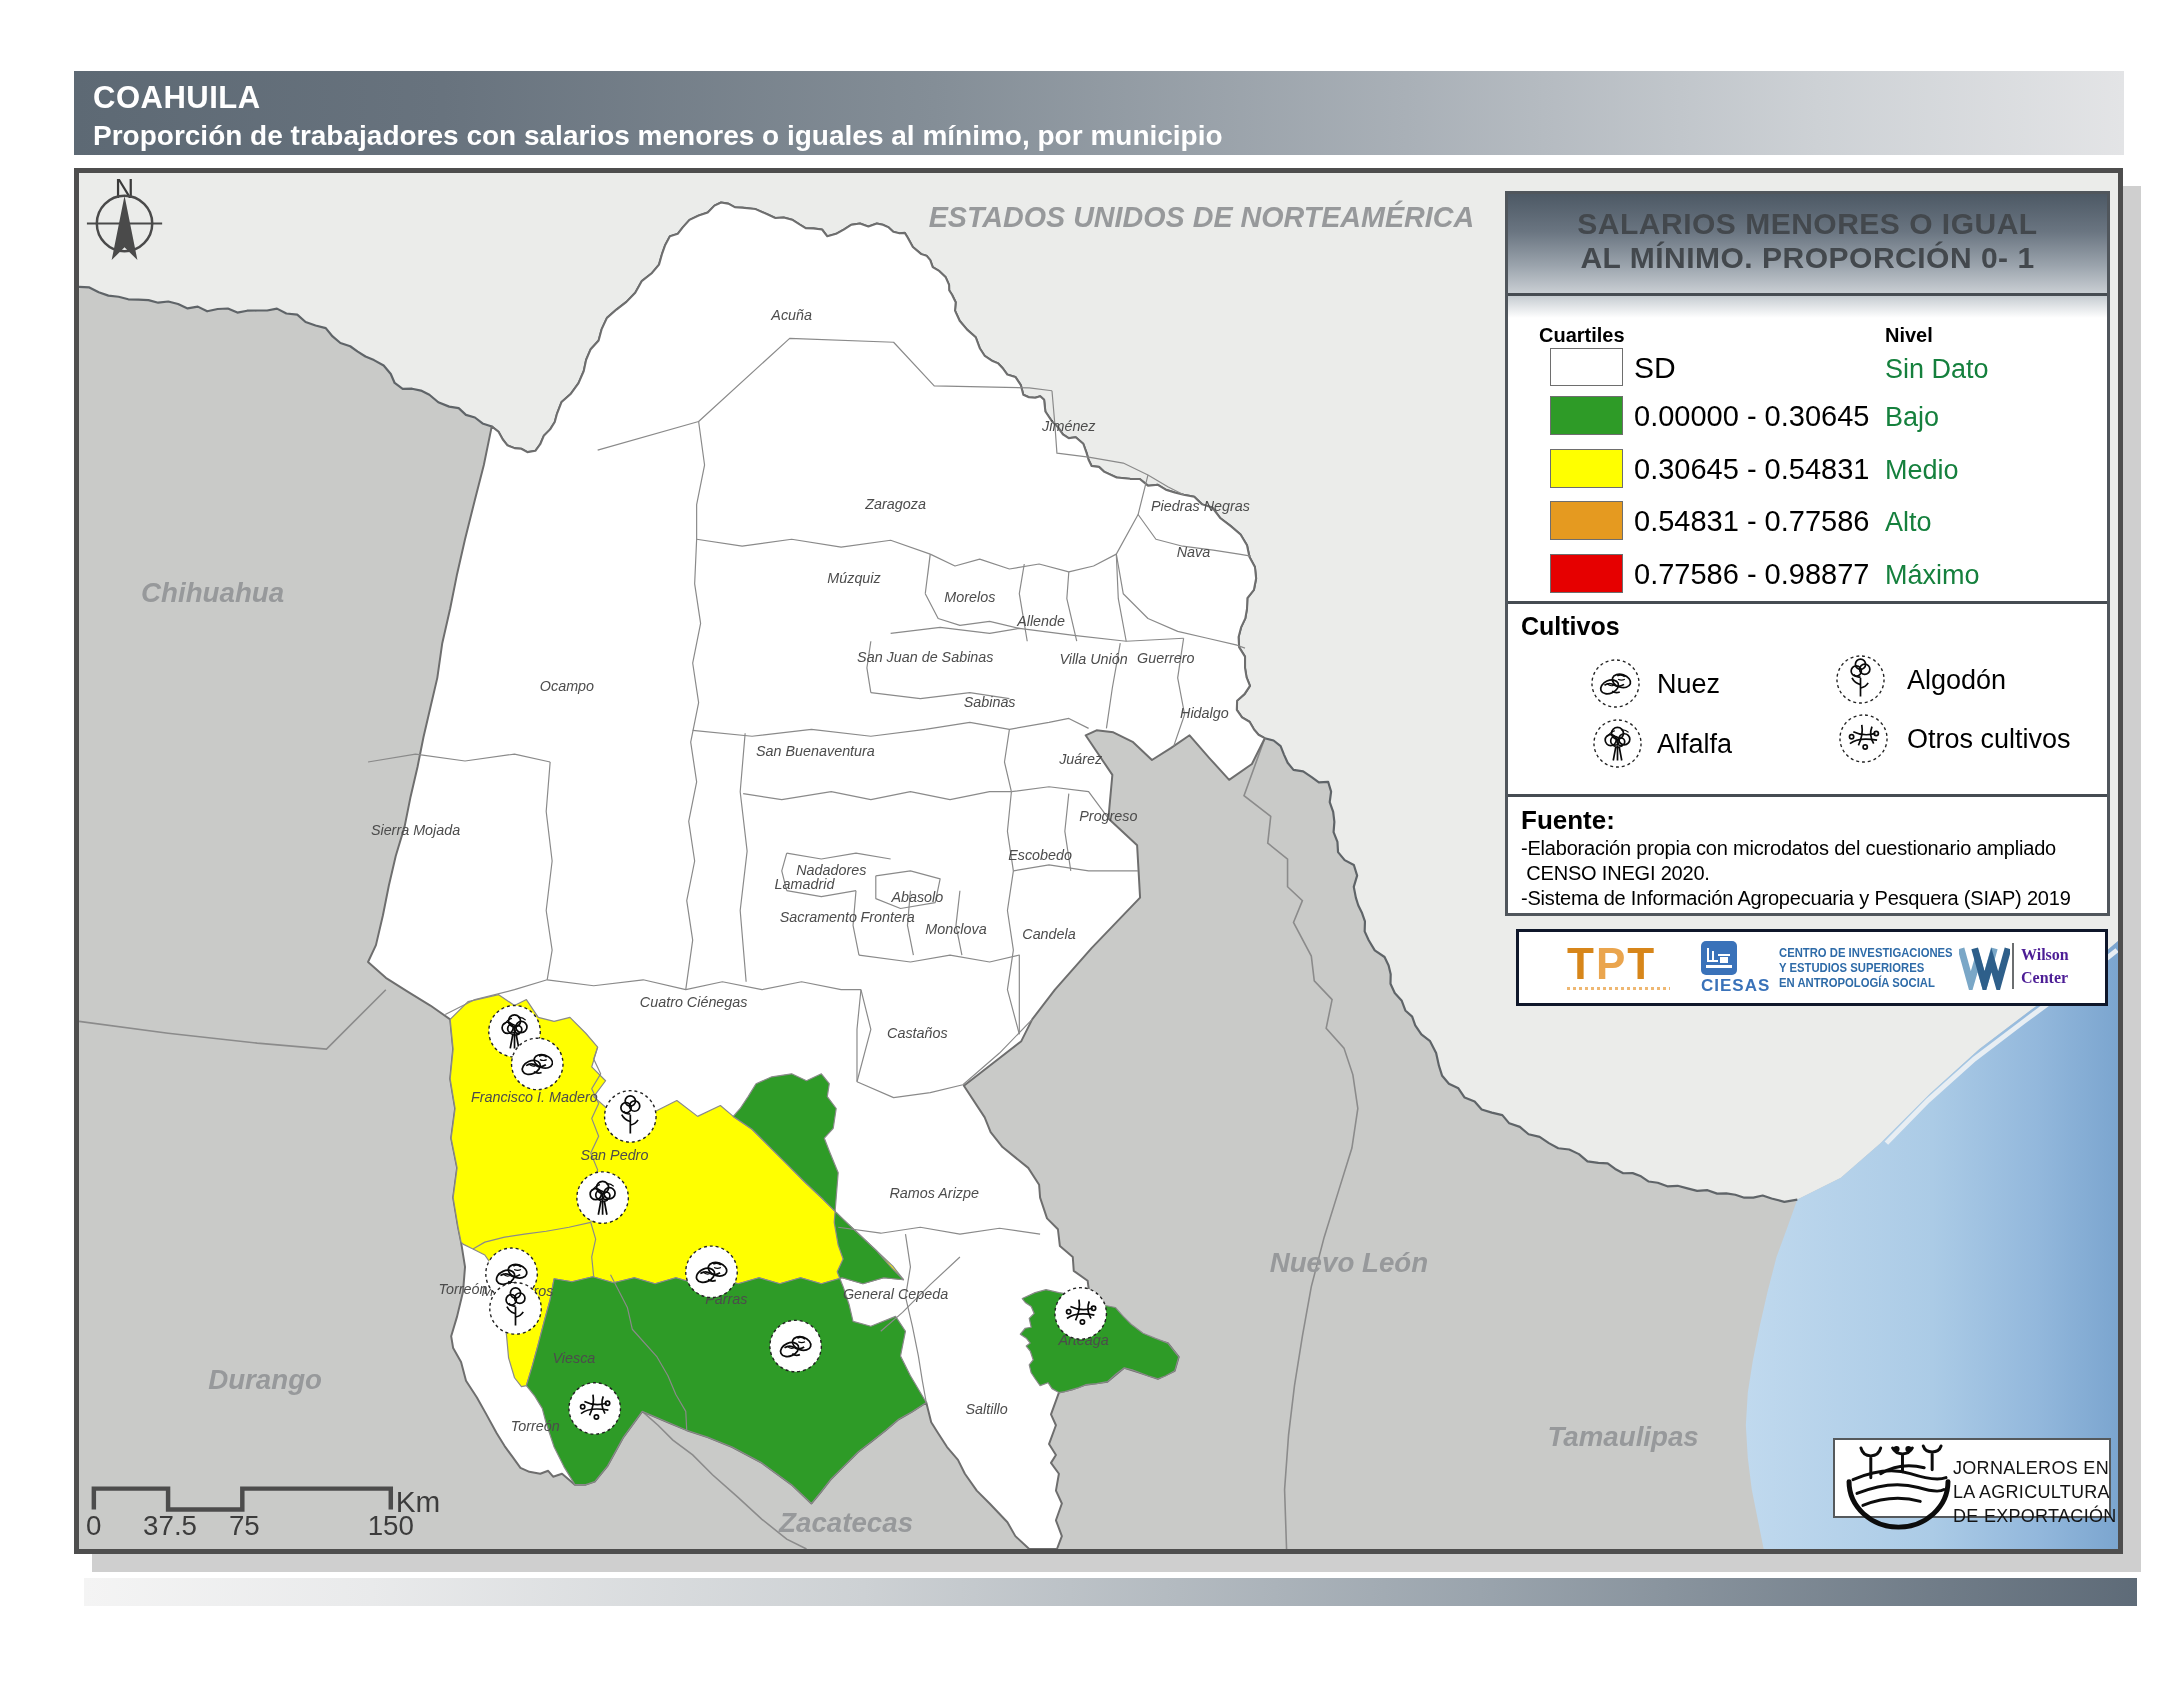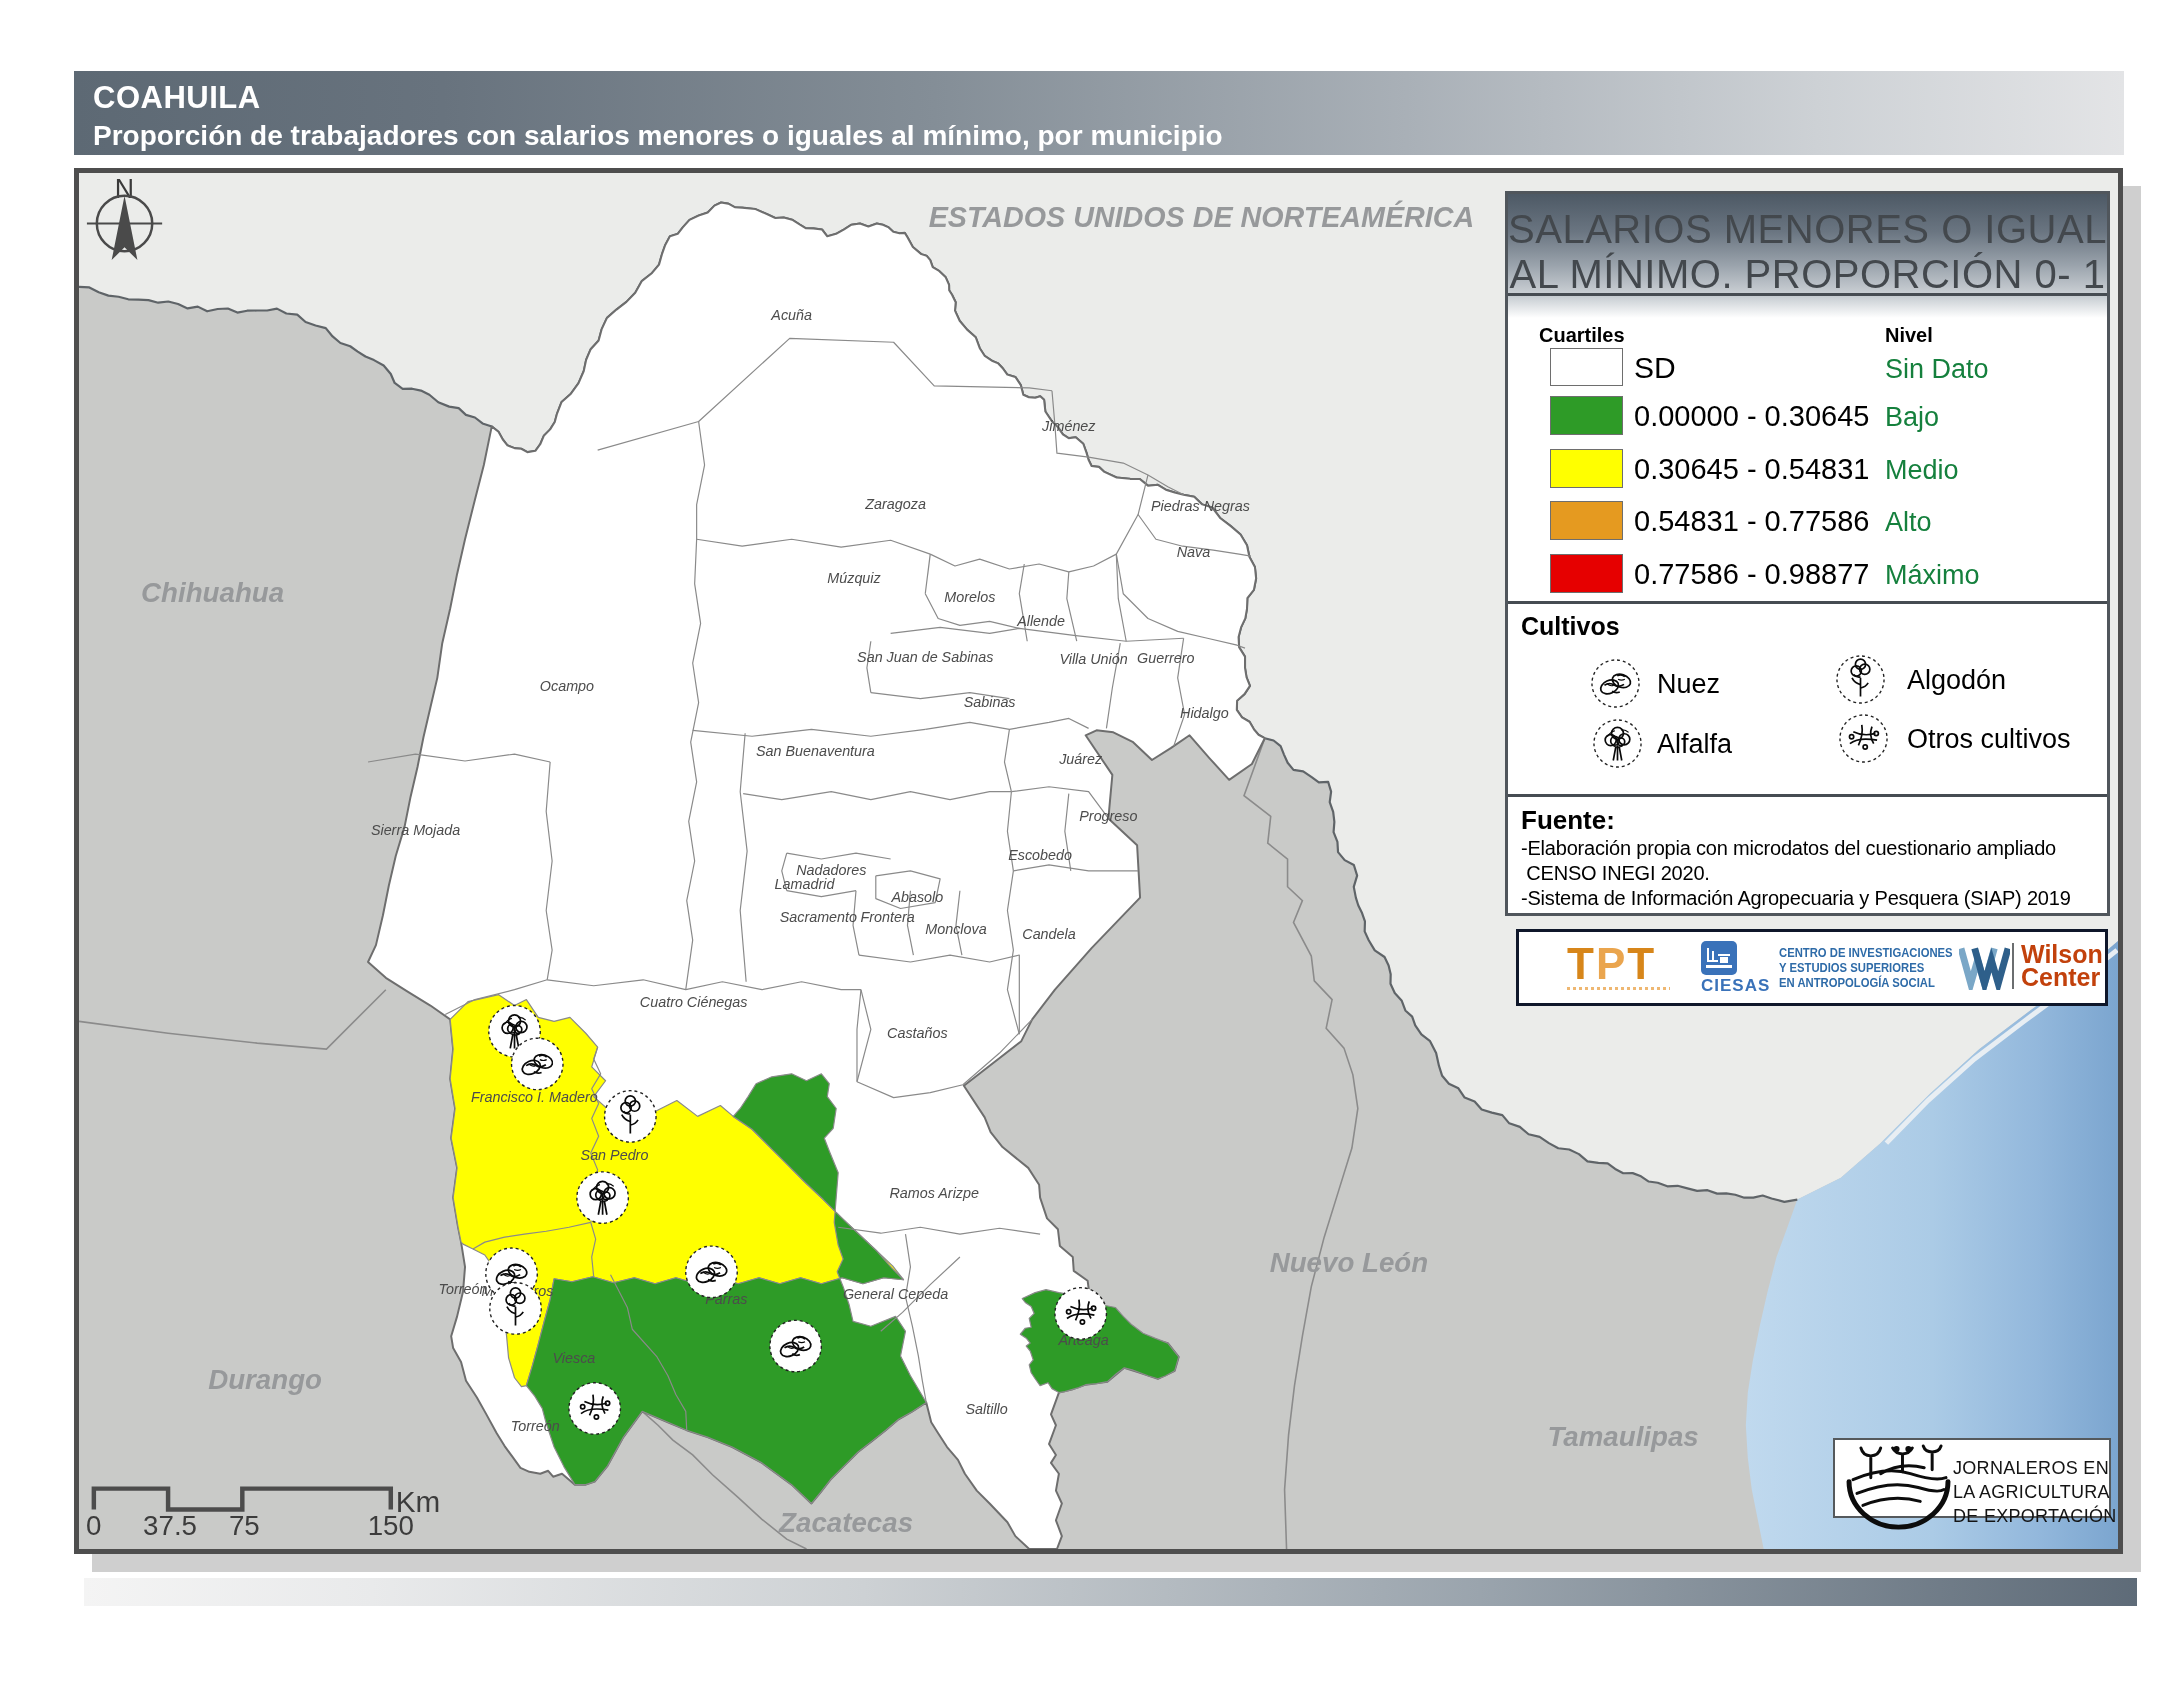--- a/index.html
+++ b/index.html
@@ -15,21 +15,21 @@
   .map-shadow{position:absolute;left:92px;top:186px;width:2049px;height:1386px;background:#cfcfcf;}
   .map-frame{position:absolute;left:74px;top:168px;width:2049px;height:1386px;
     border:5px solid #4e4e4e;box-sizing:border-box;background:#c9cac8;}
   .map-frame svg.basemap{position:absolute;left:0;top:0;width:100%;height:100%;}
   
   .legend{position:absolute;left:1426px;top:18px;width:605px;height:725px;background:#ffffff;
     border:3px solid #50565c;box-sizing:border-box;overflow:hidden;}
   .legend-head{position:relative;height:99px;
     background:linear-gradient(180deg,#4d5965 0%,#6a7581 38%,#9aa3ac 72%,#c9ced3 100%);
     border-bottom:3px solid #464c52;text-align:center;}
-  .legend-head .lt{font-size:40px;font-weight:normal;color:#43484d;letter-spacing:0.5px;}
+  .legend-head .lt{font-size:30px;font-weight:bold;color:#43484d;letter-spacing:0.5px;}
   .legend-head .lt.l1{padding-top:13px;}
   .legend-fade{height:22px;background:linear-gradient(180deg,#c6ccd1,#ffffff);}
   .legend-cols{position:relative;height:283px;}
   .col-h{position:absolute;font-size:20px;font-weight:bold;color:#000;}
   .sw{position:absolute;left:42px;width:73px;height:40px;border:1px solid #6e6e6e;box-sizing:border-box;}
   .sw-label{position:absolute;left:126px;font-size:29px;color:#000;white-space:nowrap;}
   .sw-level{position:absolute;left:377px;font-size:27px;color:#15803d;white-space:nowrap;}
   .legend-sep{height:3px;background:#464c52;margin:0;}
   .cultivos{position:relative;height:190px;}
   .cultivos .ct{position:absolute;left:13px;top:8px;font-size:25px;font-weight:bold;color:#000;}
@@ -55,21 +55,21 @@
        linear-gradient(#fff,#fff) 1px 0/2px 14px no-repeat,
        linear-gradient(#fff,#fff) 6px 3px/2px 11px no-repeat,
        linear-gradient(#fff,#fff) 12px 6px/12px 2px no-repeat,
        linear-gradient(#fff,#fff) 14px 9px/8px 6px no-repeat;}
   .ciesas .cn{font-size:17px;font-weight:bold;color:#3a72b9;text-align:center;margin-top:1px;letter-spacing:1px;}
   .ciesas .ctext{margin-left:9px;color:#2e6ba8;font-weight:bold;font-size:12px;line-height:15px;
      font-family:"Liberation Sans", sans-serif;letter-spacing:0;padding-top:5px;transform:scaleX(.94);transform-origin:left;}
   .wilson{position:absolute;left:440px;top:10px;display:flex;align-items:center;}
   .wilson .wm{width:51px;height:48px;}
   .wilson .bar{width:2px;height:46px;background:#6b6e70;margin:0 7px 0 2px;}
-  .wilson .wt{font-size:25px;font-weight:bold;color:#c2410c;line-height:23px;}
+  .wilson .wt{font-size:16px;font-weight:bold;color:#4c1d95;line-height:23px;font-family:Liberation Serif, serif;}
   
   .jorna{position:absolute;left:1754px;top:1265px;width:278px;height:80px;background:#fff;
      border:2px solid #55595c;box-sizing:border-box;}
   .jorna svg{position:absolute;left:6px;top:4px;}
   .jorna .jt{position:absolute;left:118px;top:16px;font-size:18px;line-height:24px;color:#141414;
      letter-spacing:0.3px;font-family:"Liberation Sans", sans-serif;white-space:nowrap;}
   
   .bottom-bar{position:absolute;left:84px;top:1578px;width:2053px;height:28px;
     background:linear-gradient(90deg,#f4f4f4 0%,#e9eaeb 14%,#cdd1d4 38%,#9aa4ad 68%,#5e6b78 100%);}
   .muni-label{font-style:italic;fill:#4c4c4c;}

